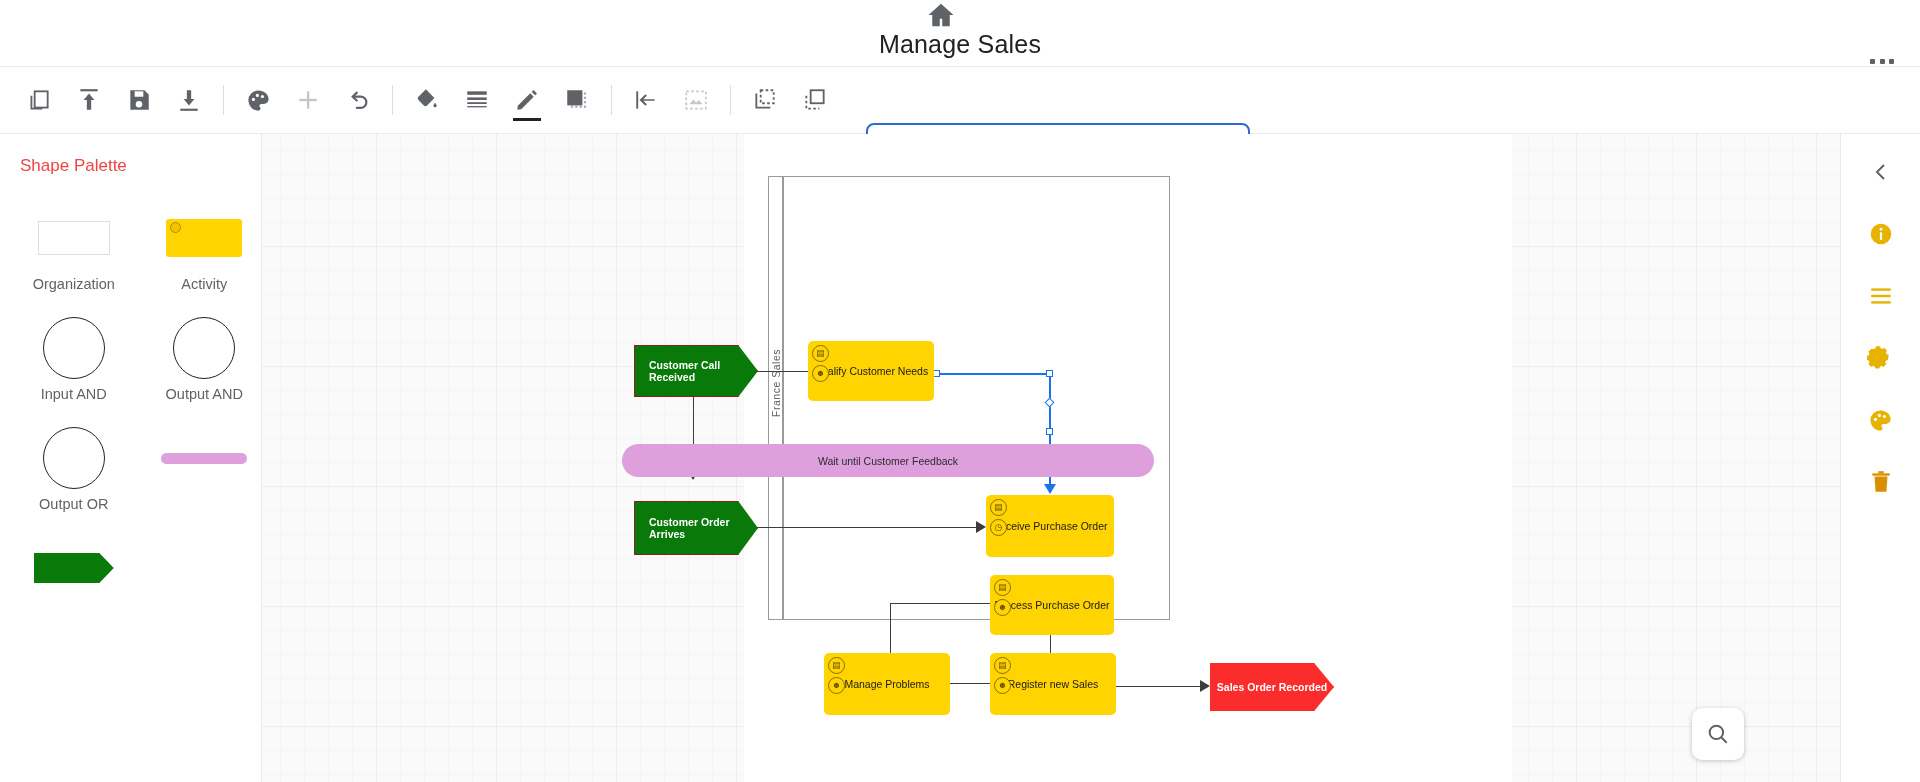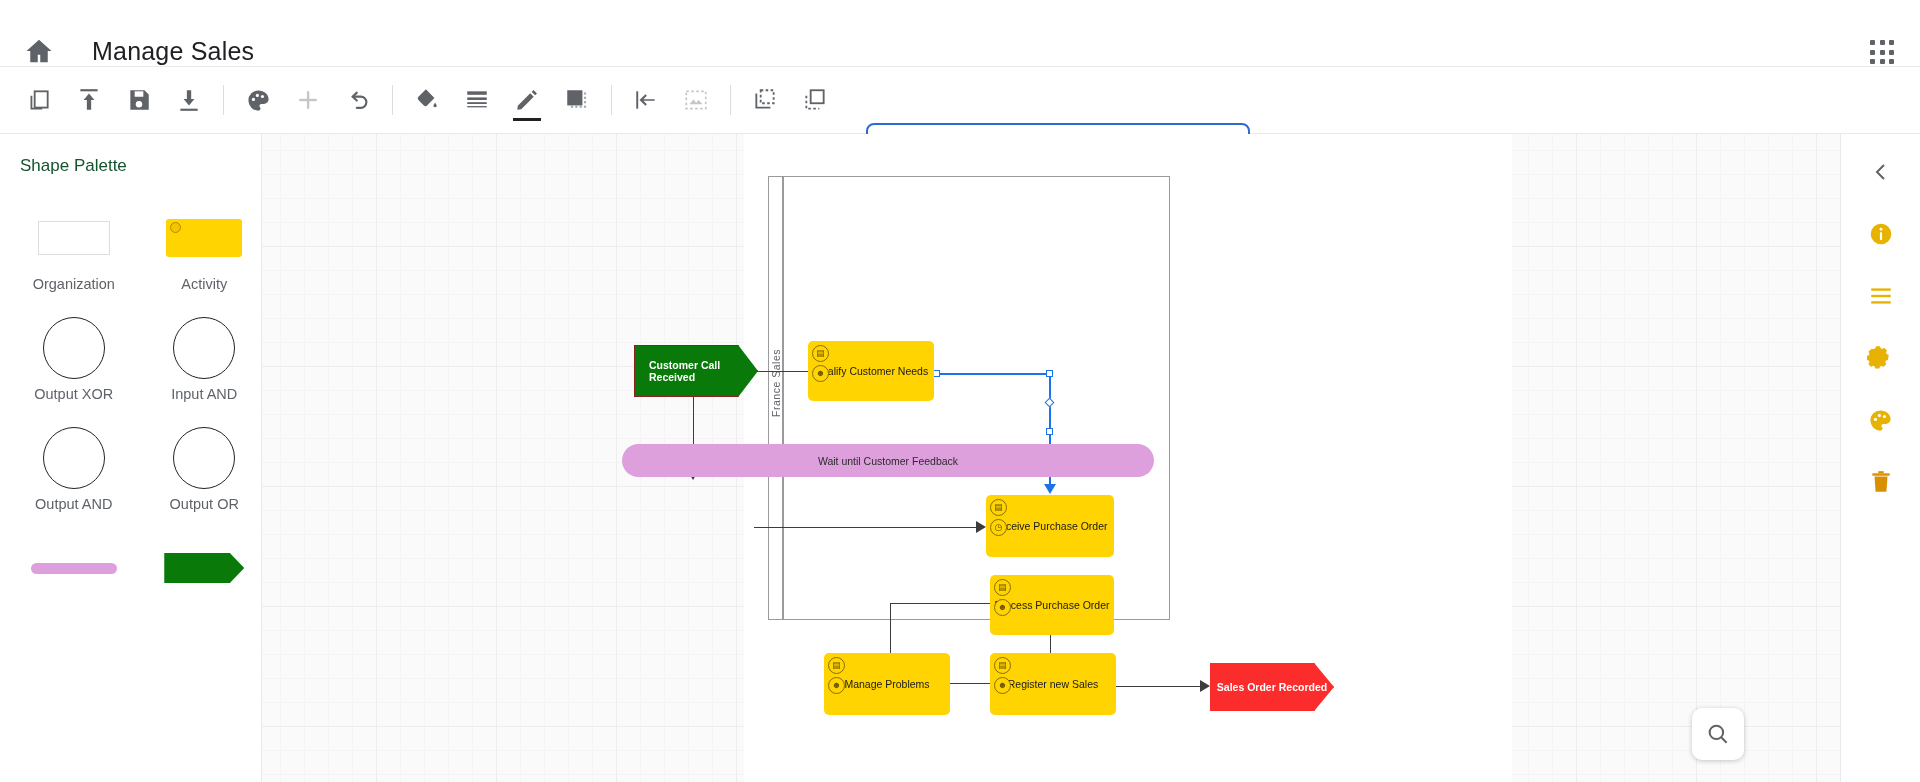--- a/index.html
+++ b/index.html
@@ -7,24 +7,25 @@
     width: 1920px; height: 782px;
     font-family: "Liberation Sans", sans-serif;
     background: #ffffff;
     overflow: hidden;
   }
 
   
   .header {
     height: 66px;
     display: flex;
-    align-items: flex-end;
+    align-items: center;
     padding: 0 24px;
     background: #fff;
     position: relative;
+    flex-direction: column;
   }
   .home-icon { width: 30px; height: 30px; margin-right: 38px; color: #5f6368; }
   .page-title { font-size: 25px; color: #202124; font-weight: 400; letter-spacing: .2px; }
   .grid-apps { margin-left: auto; width: 26px; height: 26px; display: grid;
     grid-template-columns: repeat(3, 1fr); grid-template-rows: repeat(3, 1fr); gap: 3px; }
   .grid-apps i { display: block; width: 5px; height: 5px; background: #5f6368; border-radius: 1px; }
 
   
   .toolbar {
     height: 68px;
@@ -72,21 +73,21 @@
 
   
   .body-wrap { display: flex; height: calc(782px - 66px - 68px); }
 
   
   .palette {
     width: 262px; flex: 0 0 262px; background: #fff;
     border-right: 1px solid #e8eaed; padding: 22px 0 0 0;
     position: relative; overflow: hidden;
   }
-  .palette-title { font-size: 17px; color: #14532d; padding-left: 20px; margin-bottom: 26px; }
+  .palette-title { font-size: 17px; color: #ef4444; padding-left: 20px; margin-bottom: 26px; }
   .palette-grid { display: grid; grid-template-columns: 1fr 1fr; row-gap: 20px; }
   .pal-cell { display: flex; flex-direction: column; align-items: center; cursor: pointer; padding-left: 17px; }
   .pal-art { height: 72px; display: flex; align-items: center; justify-content: center; }
   .pal-label { font-size: 14.5px; color: #5f6368; margin-top: 2px; }
   .sh-org { width: 72px; height: 34px; background: #fff; border: 1px solid #ddd; }
   .sh-act { width: 76px; height: 38px; background: #FFD400; border-radius: 3px; position: relative; }
   .sh-act::before { content:""; position:absolute; left:4px; top:3px; width:9px; height:9px;
     border:1px solid #b08b00; border-radius:50%; background:#f5c400; }
   .sh-circle { width: 62px; height: 62px; border: 1.6px solid #222; border-radius: 50%; background:#fff; }
   .sh-wait { width: 86px; height: 11px; background: #DDA0DD; border-radius: 6px; }
@@ -368,26 +369,20 @@
         <div class="pal-label">Organization</div>
       </div>
 
       <div class="pal-cell">
         <div class="pal-art">
             <div class="sh-act"></div>
           </div>
         <div class="pal-label">Activity</div>
       </div>
 
-      <div class="pal-cell">
-        <div class="pal-art">
-            <div class="sh-circle"></div>
-          </div>
-        <div class="pal-label">Output XOR</div>
-      </div>
 
       <div class="pal-cell">
         <div class="pal-art">
             <div class="sh-circle"></div>
           </div>
         <div class="pal-label">Input AND</div>
       </div>
 
       <div class="pal-cell">
         <div class="pal-art">
@@ -463,20 +458,23 @@
     <div class="node activity" style="left:546px; top:207px; width:126px; height:60px;">
       <span class="act-ico top">▤</span>
       <span class="act-ico bot">☻</span>
       <span>Qualify Customer Needs</span>
     </div>
 
     <div class="node wait-bar" style="left:360px; top:310px; width:532px; height:33px;">
       <span>Wait until Customer Feedback</span>
     </div>
 
+    <div class="node event" style="left:372px; top:367px; width:124px; height:54px;">
+      <span>Customer Order Arrives</span>
+    </div>
 
     <div class="node activity" style="left:724px; top:361px; width:128px; height:62px;">
       <span class="act-ico top">▤</span>
       <span class="act-ico bot">◷</span>
       <span>Receive Purchase Order</span>
     </div>
 
     <div class="node activity" style="left:728px; top:441px; width:124px; height:60px;">
       <span class="act-ico top">▤</span>
       <span class="act-ico bot">☻</span>

